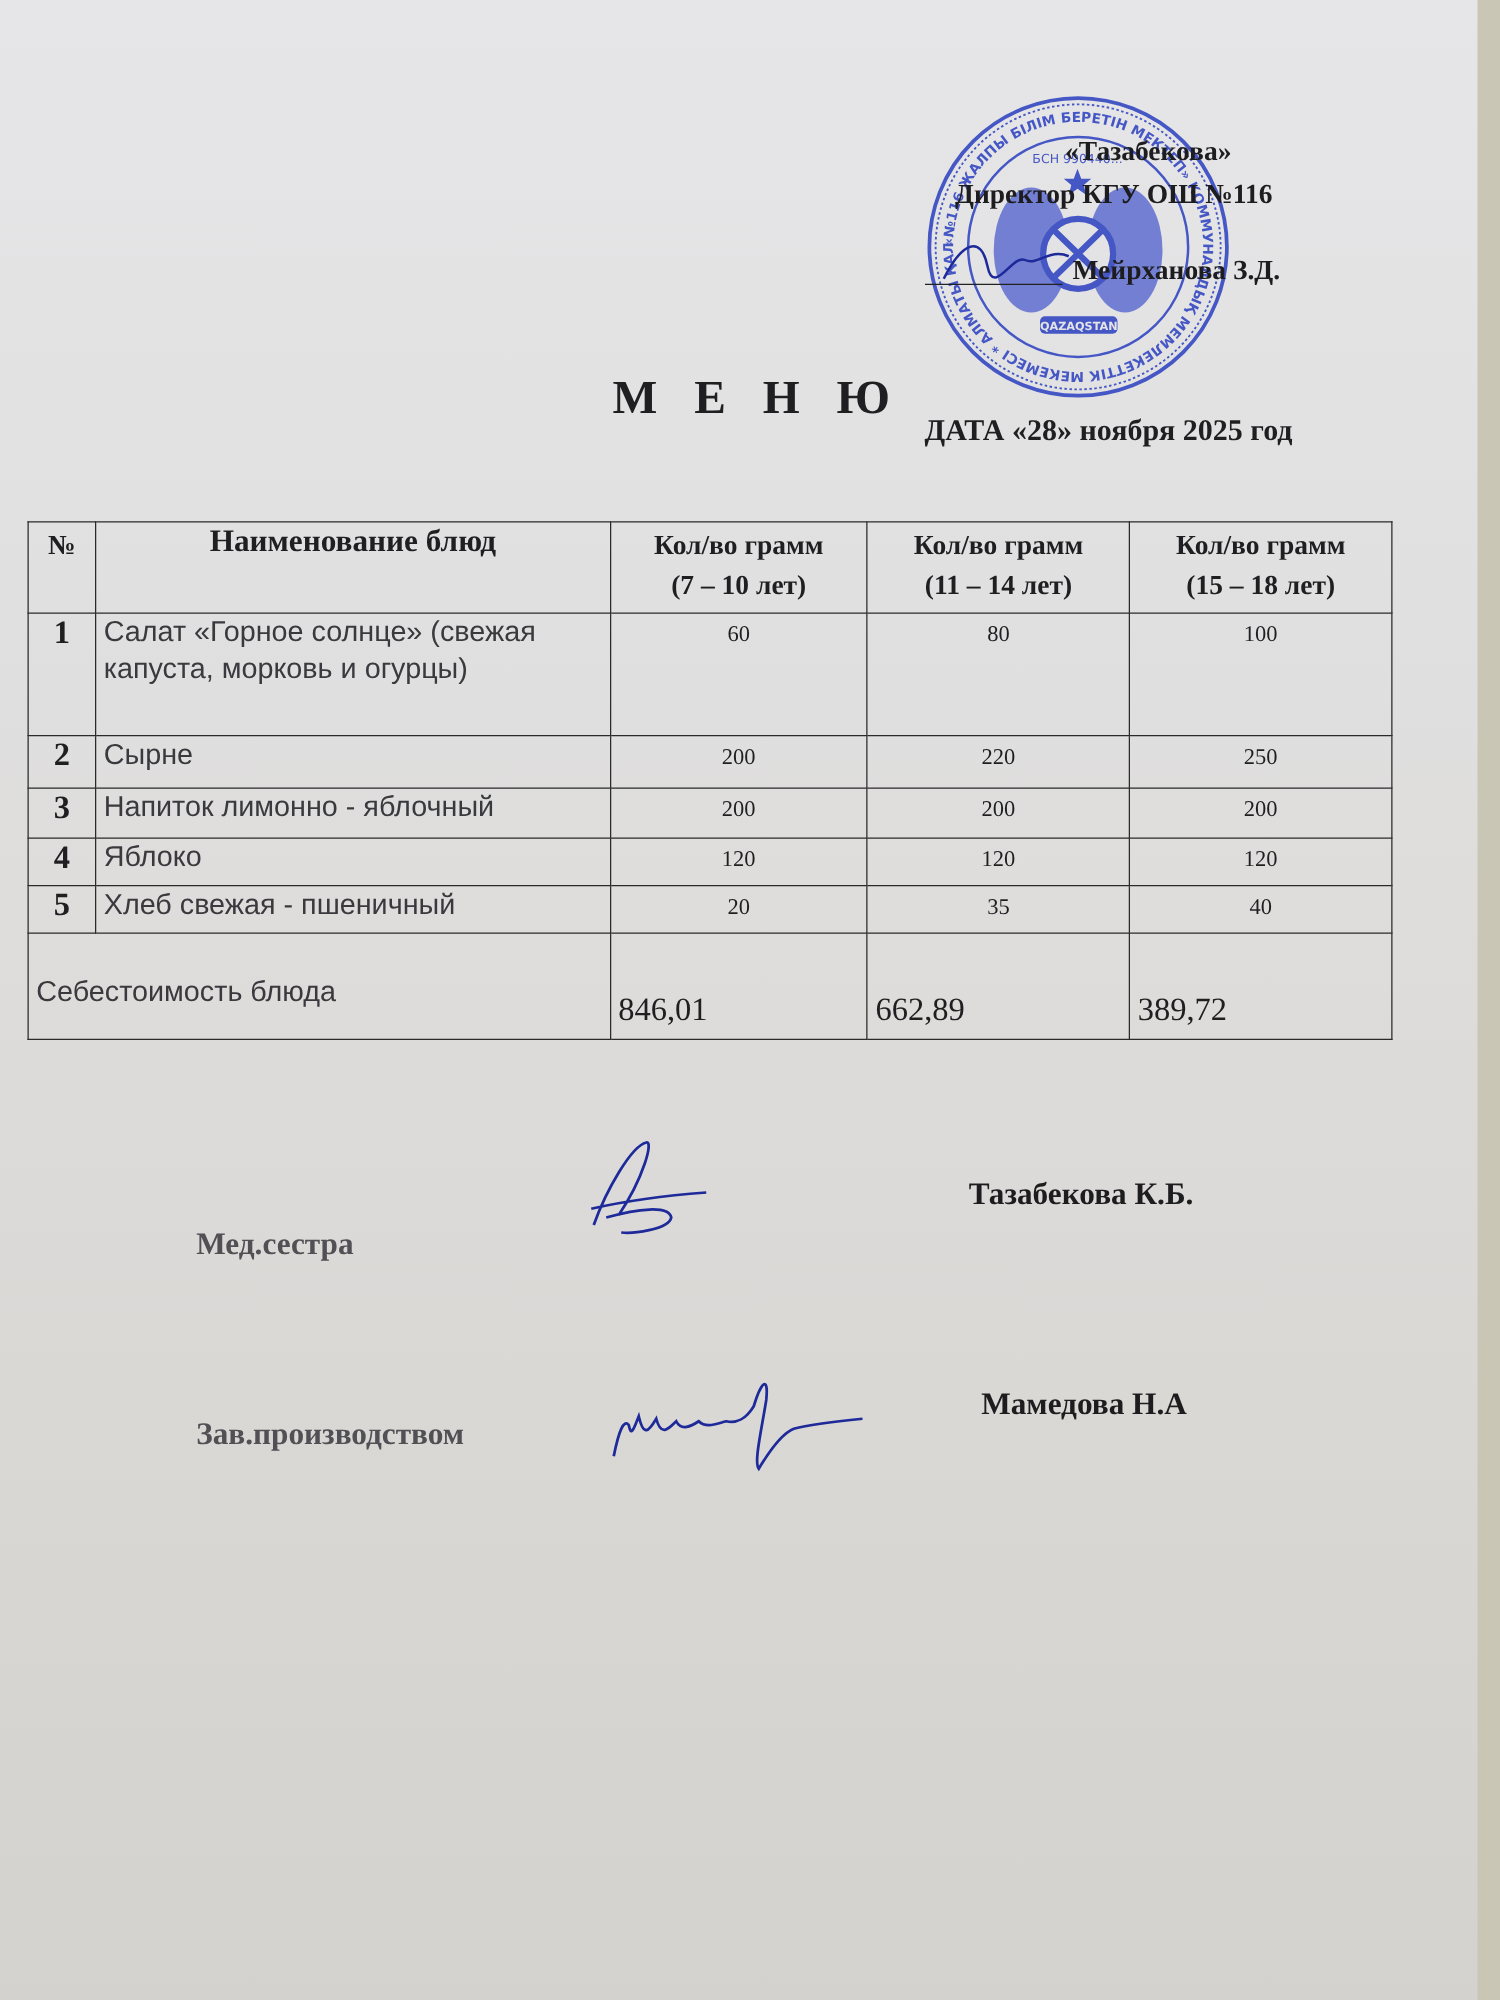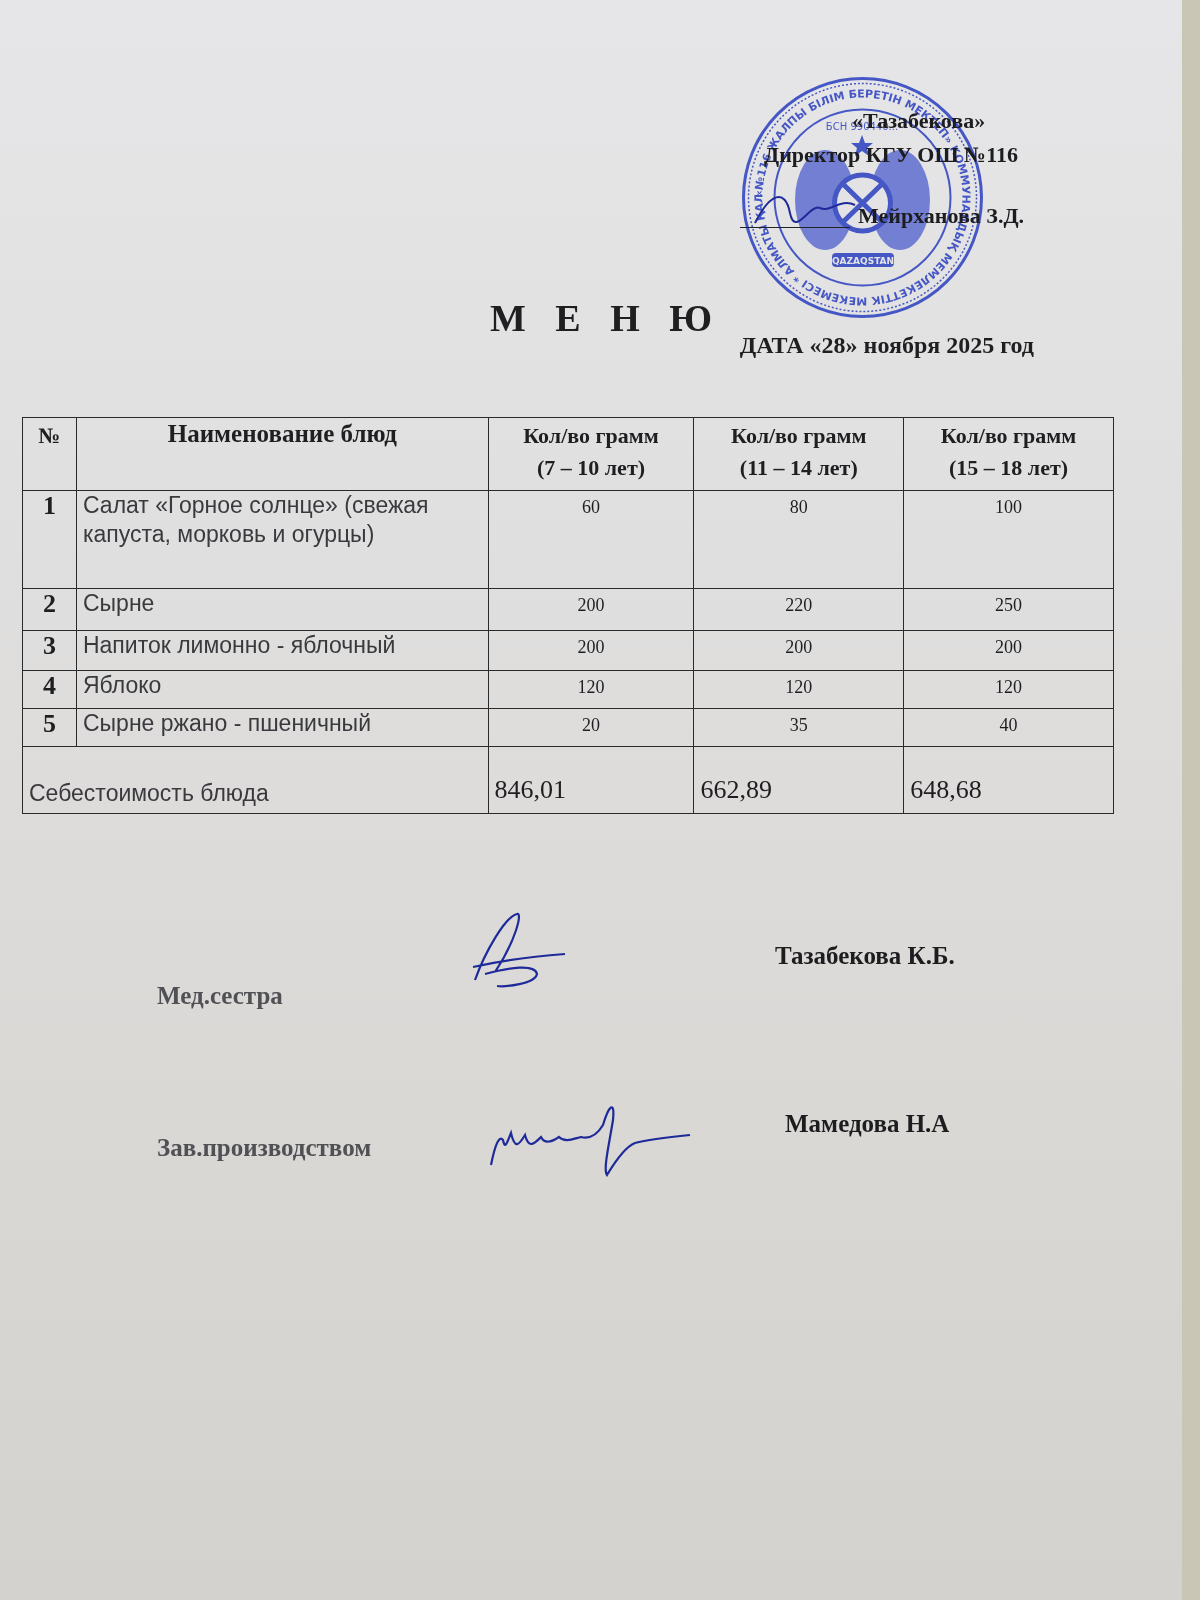--- a/index.html
+++ b/index.html
@@ -36,21 +36,21 @@
   table.menu {
     position: absolute; left: 22px; top: 417px; width: 1092px;
     border-collapse: collapse; font-size: 24px;
   }
   table.menu td, table.menu th { border: 1.5px solid #2a2a2a; vertical-align: top; padding: 0 6px; }
   table.menu th { font-weight: bold; font-size: 22px; line-height: 32px; padding-top: 2px; height: 70px; text-align: center; }
   table.menu th.name { font-size: 25px; text-align: center; padding-top: 0; }
   table.menu td.num { width: 40px; text-align: center; font-weight: bold; font-size: 26px; }
   table.menu td.dish { width: 390px; font-family: "Liberation Sans", sans-serif; font-size: 23px; line-height: 29px; color: #3a3a3e; }
   table.menu td.val { text-align: center; font-size: 18px; line-height: 32px; }
-  table.menu td.cost-label { font-family: "Liberation Sans", sans-serif; font-size: 23px; color: #3a3a3e; vertical-align: bottom; padding-bottom: 6px; height: 60px; }
+  table.menu td.cost-label { font-family: "Liberation Sans", sans-serif; font-size: 23px; color: #3a3a3e; vertical-align: bottom; padding-bottom: 24px; height: 60px; }
   table.menu td.cost { text-align: left; font-size: 26px; vertical-align: bottom; padding-bottom: 8px; }
   col.c-num { width: 54px; } col.c-name { width: 412px; } col.c-a { width: 206px; } col.c-b { width: 210px; } col.c-c { width: 210px; }
 
   .sign-row { position: absolute; left: 0; width: 1182px; font-weight: bold; font-size: 25px; }
   .sign-row .role { position: absolute; color: #505055; white-space: nowrap; text-align: center; }
   .sign-row .person { position: absolute; color: #1d1d20; white-space: nowrap; }
   .sign-row svg { position: absolute; }
 </style>
 </head>
 <body>
@@ -138,30 +138,30 @@
     </tr>
     <tr style="height:38px">
       <td class="num">4</td>
       <td class="dish">Яблоко</td>
       <td class="val">120</td>
       <td class="val">120</td>
       <td class="val">120</td>
     </tr>
     <tr style="height:38px">
       <td class="num">5</td>
-      <td class="dish">Сырне ржано - пшеничный</td>
+      <td class="dish">Хлеб свежая - пшеничный</td>
       <td class="val">20</td>
       <td class="val">35</td>
       <td class="val">40</td>
     </tr>
     <tr>
       <td class="cost-label" colspan="2">Себестоимость блюда</td>
       <td class="cost">846,01</td>
       <td class="cost">662,89</td>
-      <td class="cost">648,68</td>
+      <td class="cost">389,72</td>
     </tr>
   </tbody>
     </table>
 
   <div class="sign-row" style="top:950px">
     <span class="role" style="left:157px;top:32px">Мед.сестра</span>
     <svg style="left:465px;top:-38px" width="120" height="80" viewBox="0 0 120 80">
       <path d="M10 68 C20 40, 40 5, 52 2 C58 0, 50 30, 30 60 M8 55 C30 50, 60 45, 100 42 M20 62 C45 55, 70 52, 72 62 C70 72, 40 75, 32 74" stroke="#1e2a9a" stroke-width="2.2" fill="none"></path>
     </svg>
     <span class="person" style="left:775px;top:-8px">Тазабекова К.Б.</span>

